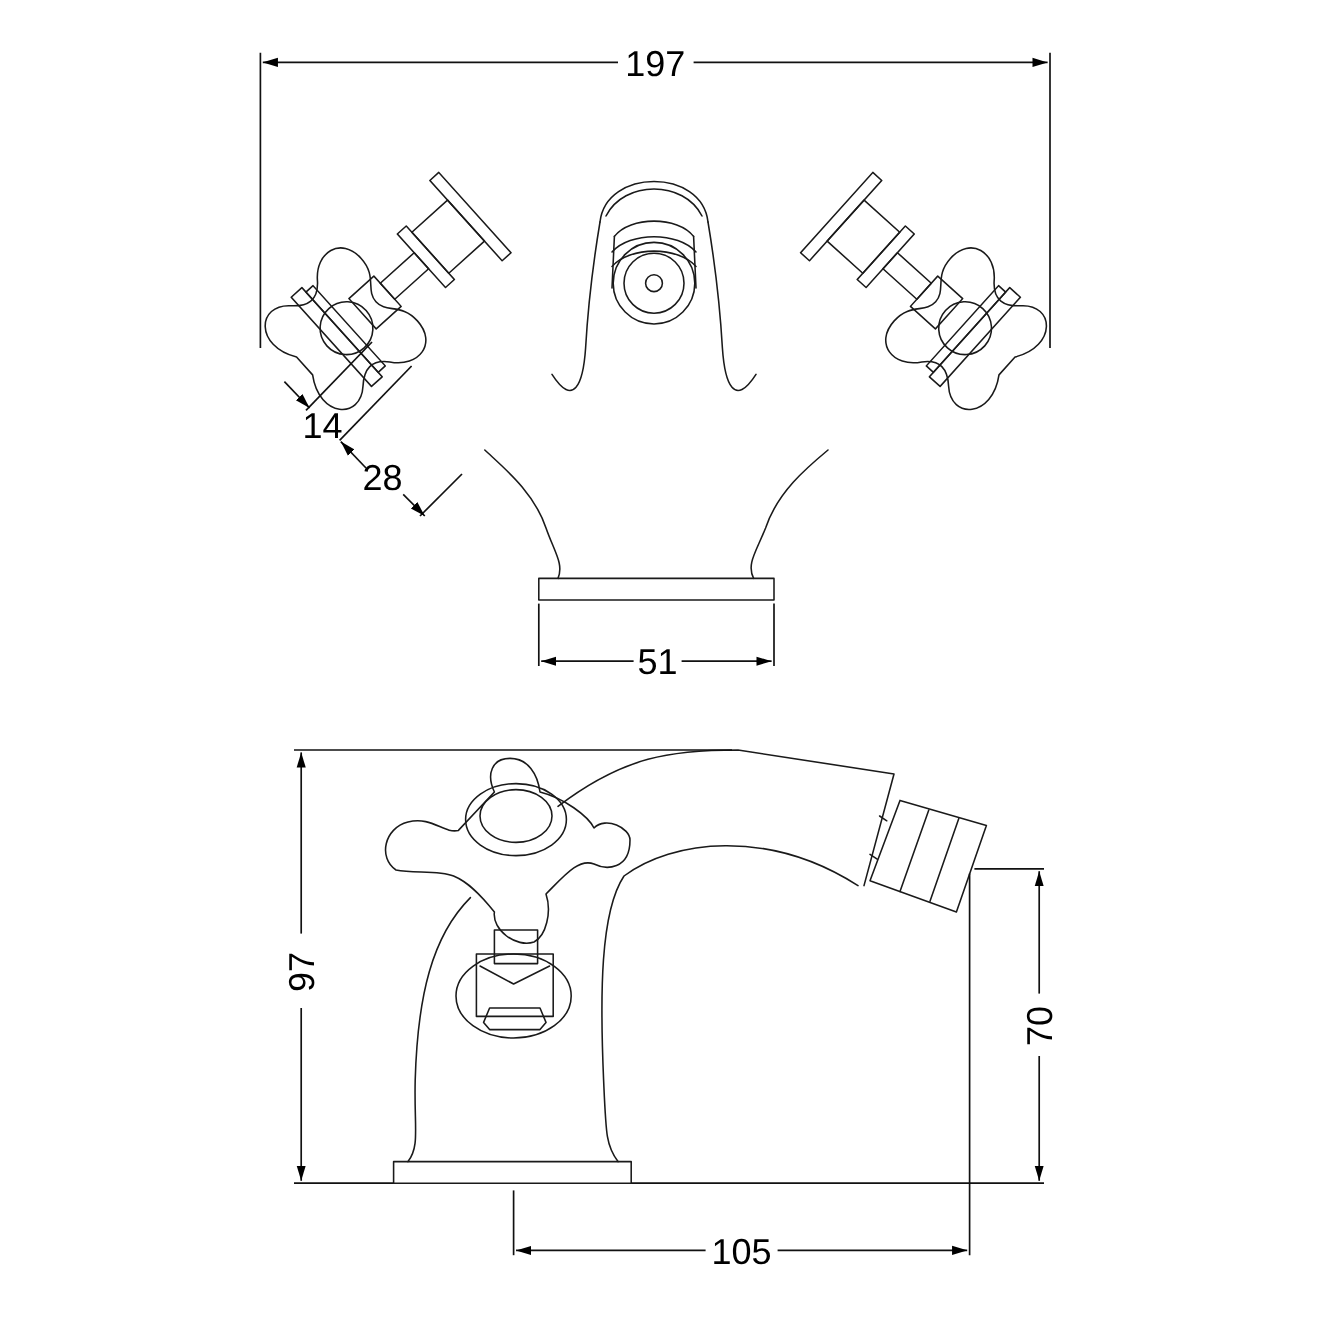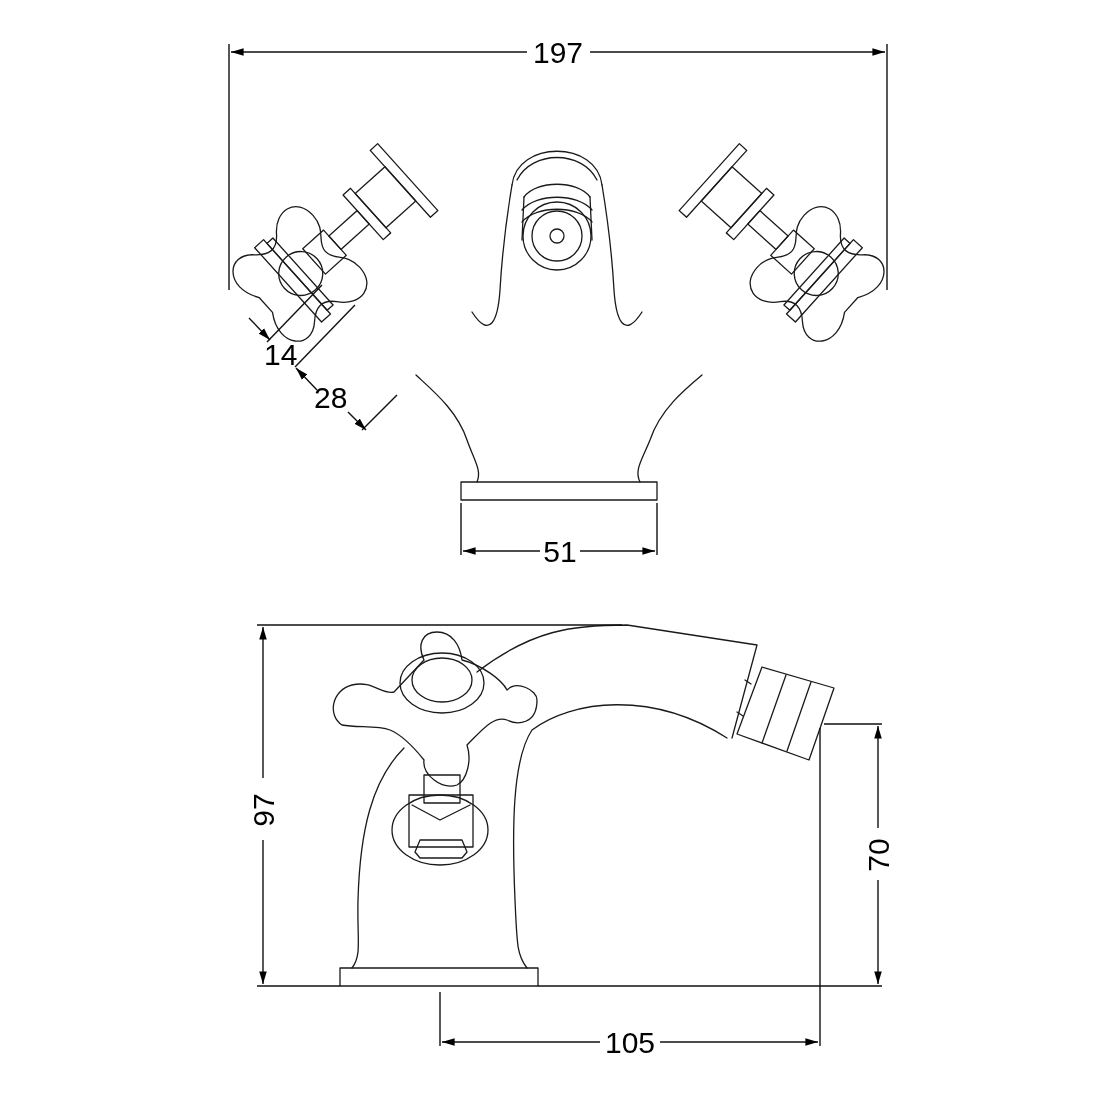--- a/index.html
+++ b/index.html
@@ -1,17 +1,17 @@
 <!DOCTYPE html>
 <html><head>
 <meta charset="utf-8">
 <style>
   html, body { margin: 0; padding: 0; background: #ffffff; }
   body { width: 1100px; height: 1100px; overflow: hidden; }
-  #canvas { position: absolute; left: 12px; top: 0; width: 984px; height: 1100px; }
+  #canvas { position: absolute; left: 0; top: 0; width: 984px; height: 1100px; }
   svg { display: block; }
   .ln { fill: none; stroke: #1a1a1a; stroke-width: 1.3; stroke-linejoin: round; stroke-linecap: round; }
   .dim { fill: none; stroke: #111; stroke-width: 1.4; }
   .dimtxt { font-family: "Liberation Sans", "DejaVu Sans", sans-serif; font-size: 30px; fill: #000; }
   .arrow { fill: #000; stroke: none; }
 </style>
 </head>
 <body>
 
 <div id="canvas">

